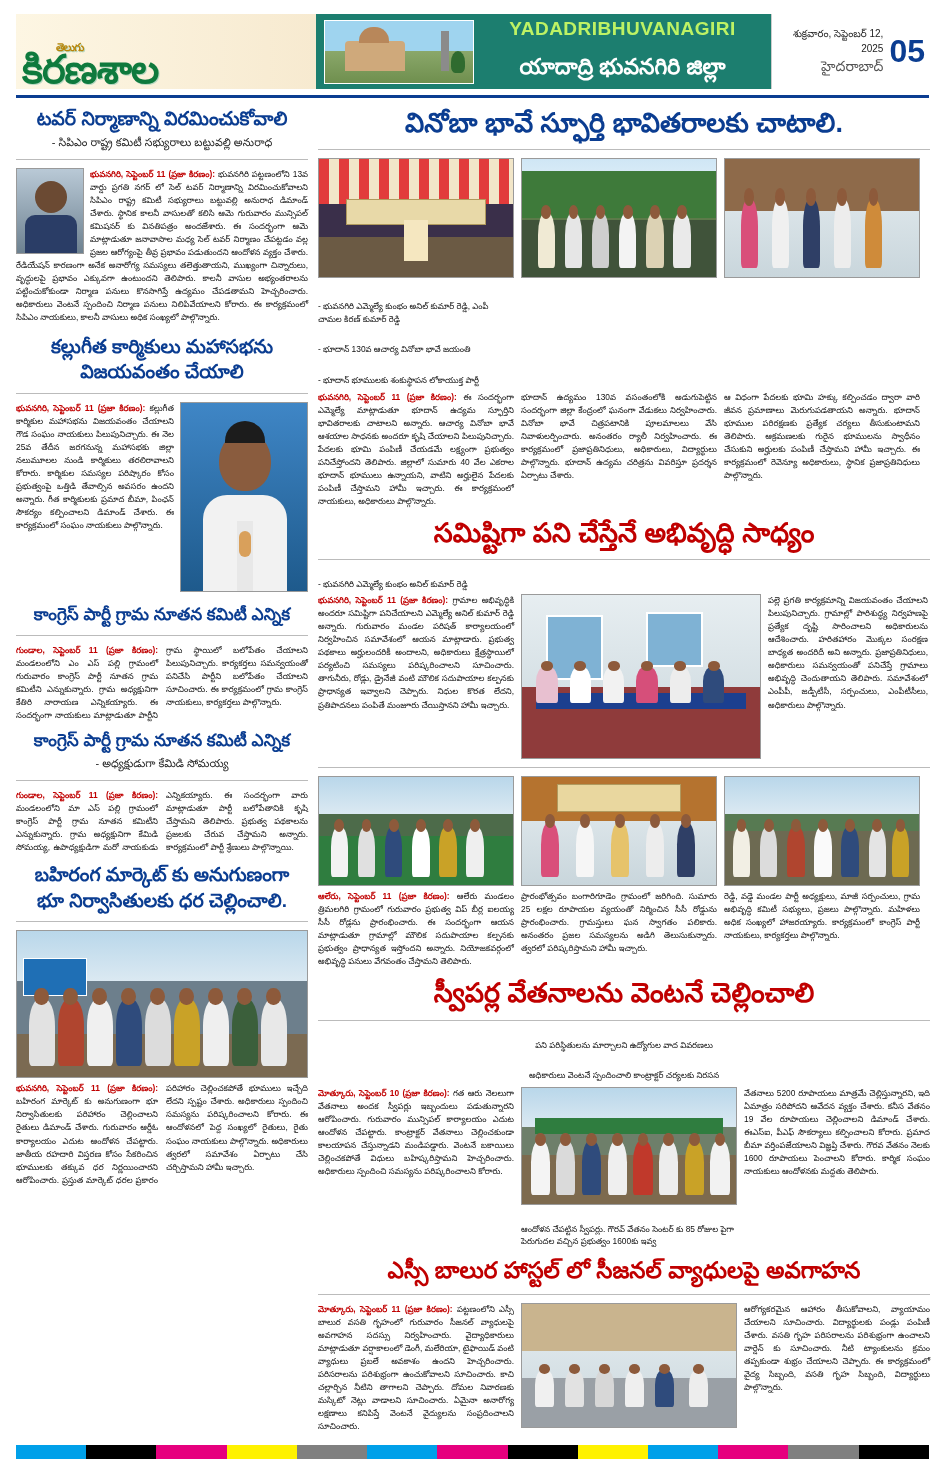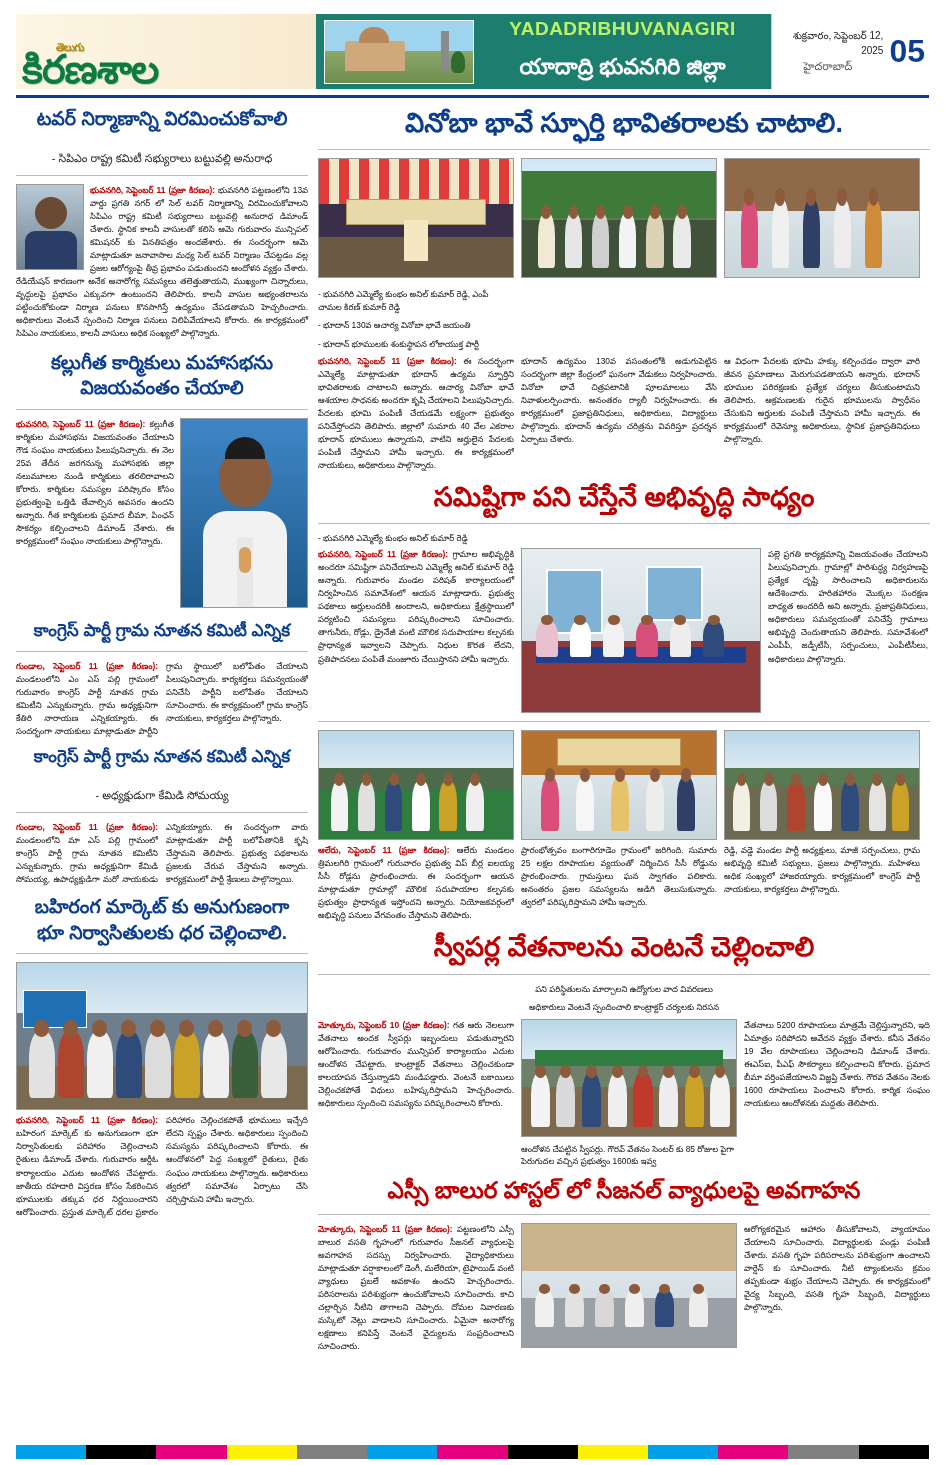--- a/index.html
+++ b/index.html
@@ -81,49 +81,49 @@
     color:#bef264; font-weight:bold; font-size:19px; letter-spacing:0.5px;
   }
   .mast-te {
     color:#ffffff; font-weight:bold; font-size:22px; margin-top:14px;
   }
   .mast-right {
     width:158px; background:#ffffff; border-left:1px solid #ccc;
     display:flex; align-items:center; justify-content:flex-end; gap:6px; padding-right:4px;
   }
   .mast-date { font-size:10px; color:#222; text-align:right; line-height:1.5; }
-  .mast-date .d2 { color:#555; font-size:11px;text-align:center; }
+  .mast-date .d2 { color:#555; font-size:14px; }
   .mast-pageno { font-size:32px; font-weight:bold; color:#0b3d91; }
 
   
   .cols { display:flex; gap:10px; margin-top:8px; }
   .col-left { width:292px; }
   .col-right { width:613px; }
 
   
   .hl-blue {
     color:#0b3d91; font-weight:bold; text-align:center; line-height:1.35;
   }
   .hl-left { font-size:19px; }
   .hl-main { font-size:27px; color:#0b3d91; font-weight:bold; text-align:center; line-height:1.3; }
   .hl-main.red { color:#c00000; }
-  .byline { font-size:11px; text-align:center; color:#222; margin-top:20px; }
+  .byline { font-size:11px; text-align:center; color:#222; margin-top:4px; }
   .rule { height:1px; background:#bbb; margin:8px 0; }
 
   
   .body-te {
     font-size:8.4px; line-height:1.55; color:#111; text-align:justify;
   }
   .dateline { color:#c00000; font-weight:bold; font-size:8.4px; }
   .twocol2 { column-count:2; column-gap:8px; }
 
   
   .photo { position:relative; overflow:hidden; border:1px solid #9a9a9a; }
   .ph-row { display:flex; gap:7px; }
-  .cap { font-size:8.4px; color:#111; line-height:1.5; margin-top:6px; }
+  .cap { font-size:8.4px; color:#111; line-height:1.5; margin-top:18px; }
 
   
   .crowd { background:#6d7f8c; }
   .crowd .sky { position:absolute; left:0; top:0; right:0; height:34%; background:linear-gradient(#b9d7ea,#dbe9f2); }
   .crowd .ground { position:absolute; left:0; bottom:0; right:0; height:30%; background:#7b6a52; }
   .person { position:absolute; bottom:8%; width:9%; height:46%; border-radius:40% 40% 10% 10%; }
   .head { position:absolute; top:-16%; left:22%; width:56%; height:26%; border-radius:50%; background:#8d5a3b; }
 
   .stage { background:#3a2f4a; }
   .tent { position:absolute; left:0; right:0; top:0; height:38%; background:repeating-linear-gradient(90deg,#e23b3b 0 10px,#f2e6c8 10px 20px); }

